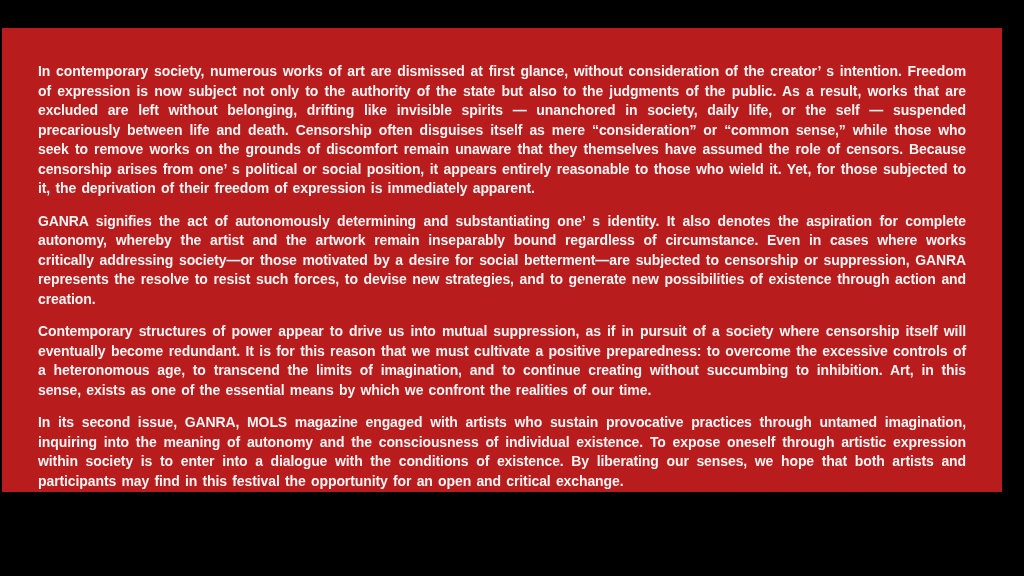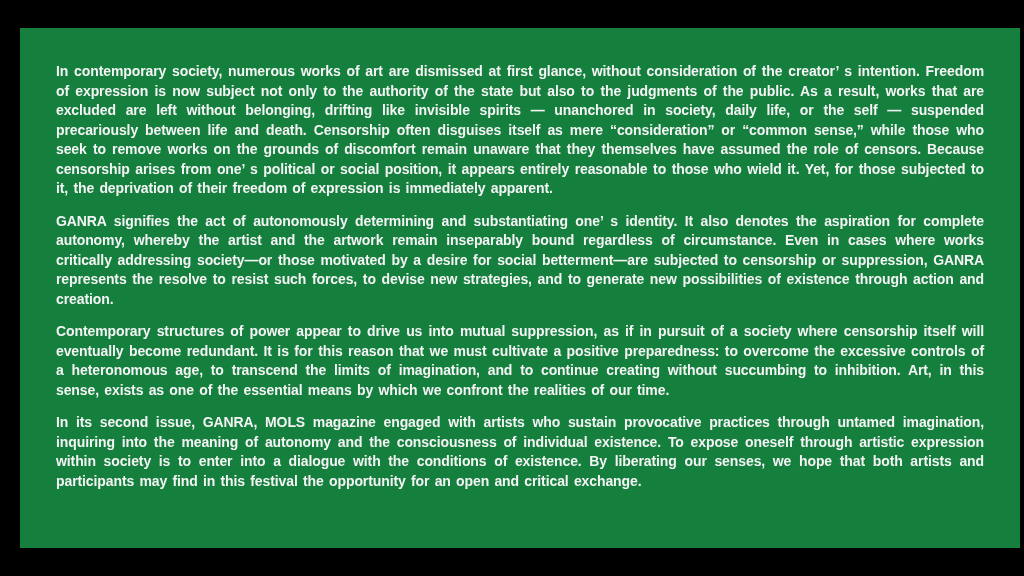--- a/index.html
+++ b/index.html
@@ -7,25 +7,25 @@
     width: 1024px;
     height: 576px;
     overflow: hidden;
   }
   body {
     background: #000000;
     font-family: "Liberation Sans", "DejaVu Sans", sans-serif;
   }
   .panel {
     position: absolute;
-    left: 20px;
+    left: 2px;
     top: 28px;
     width: 1000px;
-    height: 520px;
-    background: #15803d;
+    height: 464px;
+    background: #b91c1c;
     padding: 34px 36px 30px 36px;
   }
   .statement p {
     color: #f4f4f5;
     font-size: 14px;
     font-weight: bold;
     line-height: 19.5px;
     letter-spacing: -0.1px;
     word-spacing: 1.5px;
     text-align: justify;

